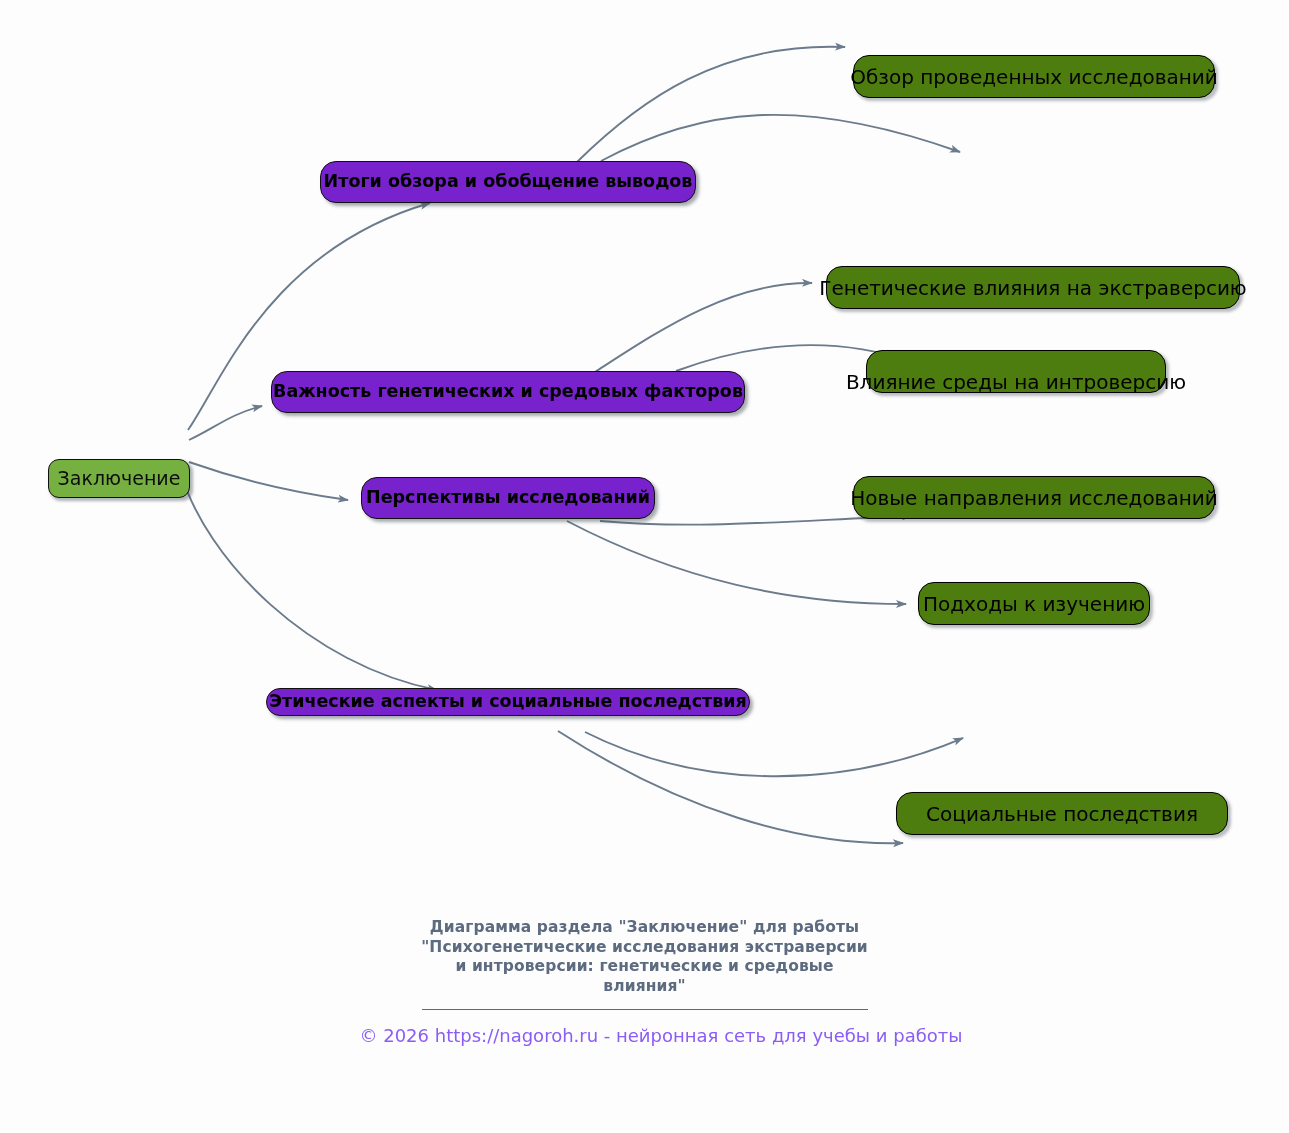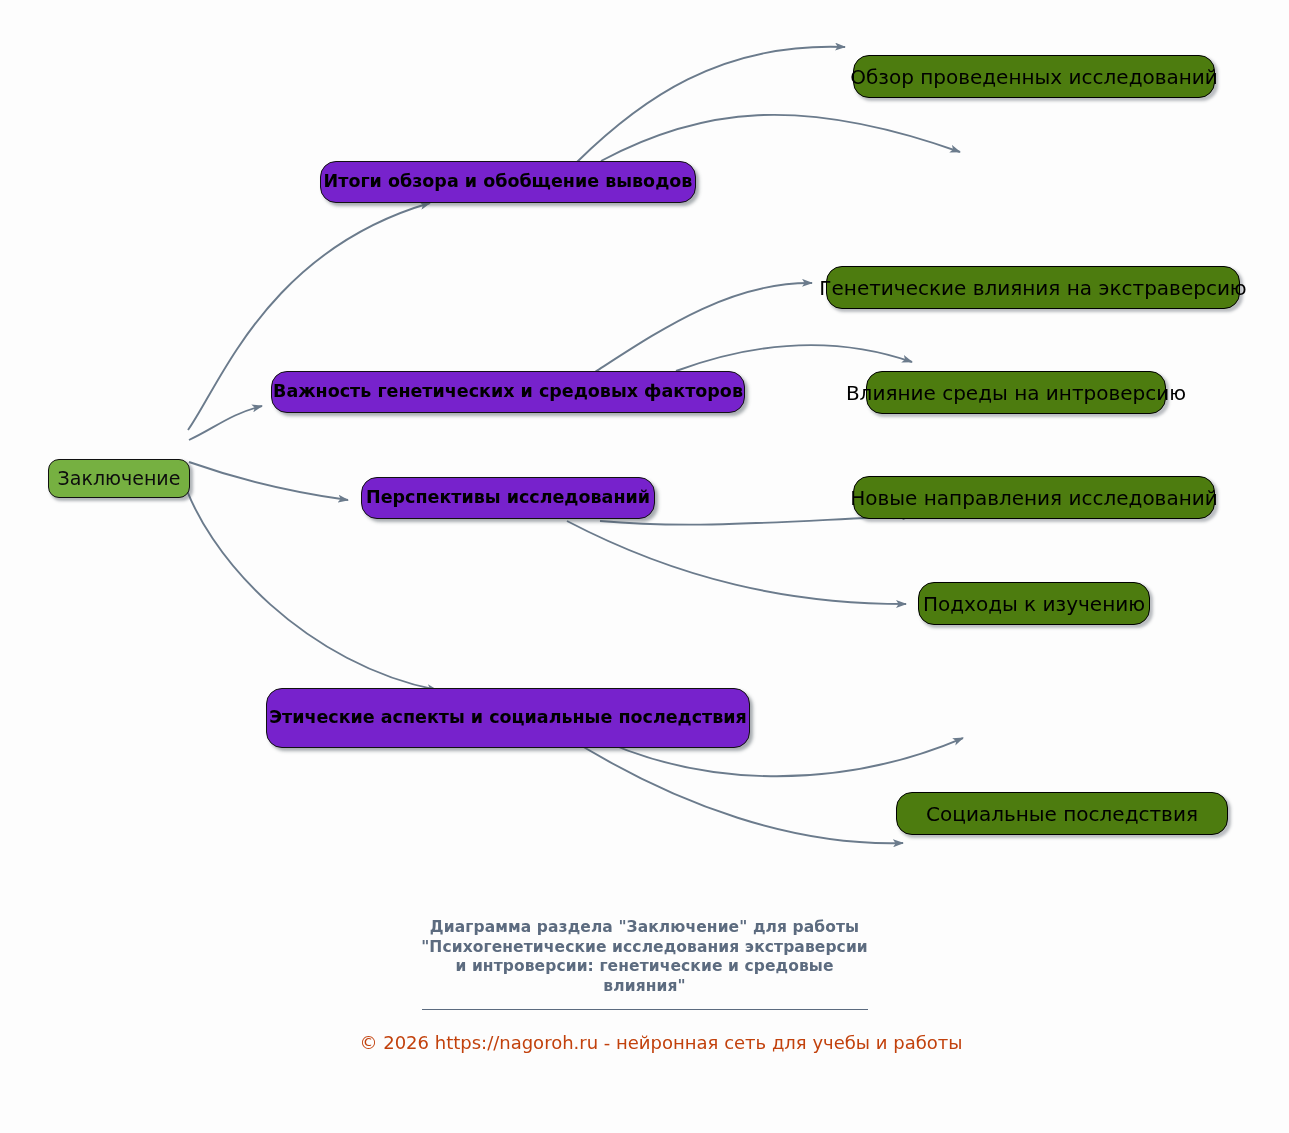--- a/index.html
+++ b/index.html
@@ -93,22 +93,22 @@
     letter-spacing: 0.1px;
   }
   #footer-title span { display: block; }
   #footer-rule {
     width: 446px;
     height: 0;
     margin: 13px auto 0 auto;
     border-top: 1.6px solid #5c6b7f;
   }
   #footer-copyright {
-    margin-top: 22px;
-    color: #c2410c;
+    margin-top: 15px;
+    color: #8b5cf6;
     font-size: 18px;
     line-height: 22px;
     padding-left: 33px;
   }
 </style>
 </head>
 <body>
 
 <div id="diagram-canvas">
 
@@ -151,34 +151,34 @@
   </div>
 
   <div class="node node-branch" style="left:271px; top:371px; width:474px; height:42px;">
     <span class="node-label">Важность генетических и средовых факторов</span>
   </div>
 
   <div class="node node-branch" style="left:361px; top:477px; width:294px; height:42px;">
     <span class="node-label">Перспективы исследований</span>
   </div>
 
-  <div class="node node-branch" style="left:266px; top:688px; width:484px; height:60px;">
+  <div class="node node-branch" style="left:266px; top:688px; width:484px; height:28px;">
     <span class="node-label">Этические аспекты и социальные последствия</span>
   </div>
 
   <div class="node node-leaf" style="left:853px; top:55px; width:362px; height:43px;">
     <span class="node-label">Обзор проведенных исследований</span>
   </div>
 
 
   <div class="node node-leaf" style="left:826px; top:266px; width:414px; height:43px;">
     <span class="node-label">Генетические влияния на экстраверсию</span>
   </div>
 
-  <div class="node node-leaf" style="left:866px; top:371px; width:300px; height:43px;">
+  <div class="node node-leaf" style="left:866px; top:350px; width:300px; height:43px;align-items:flex-end;">
     <span class="node-label">Влияние среды на интроверсию</span>
   </div>
 
   <div class="node node-leaf" style="left:853px; top:476px; width:362px; height:43px;">
     <span class="node-label">Новые направления исследований</span>
   </div>
 
   <div class="node node-leaf" style="left:918px; top:582px; width:232px; height:43px;justify-content:center;">
     <span class="node-label">Подходы к изучению</span>
   </div>

